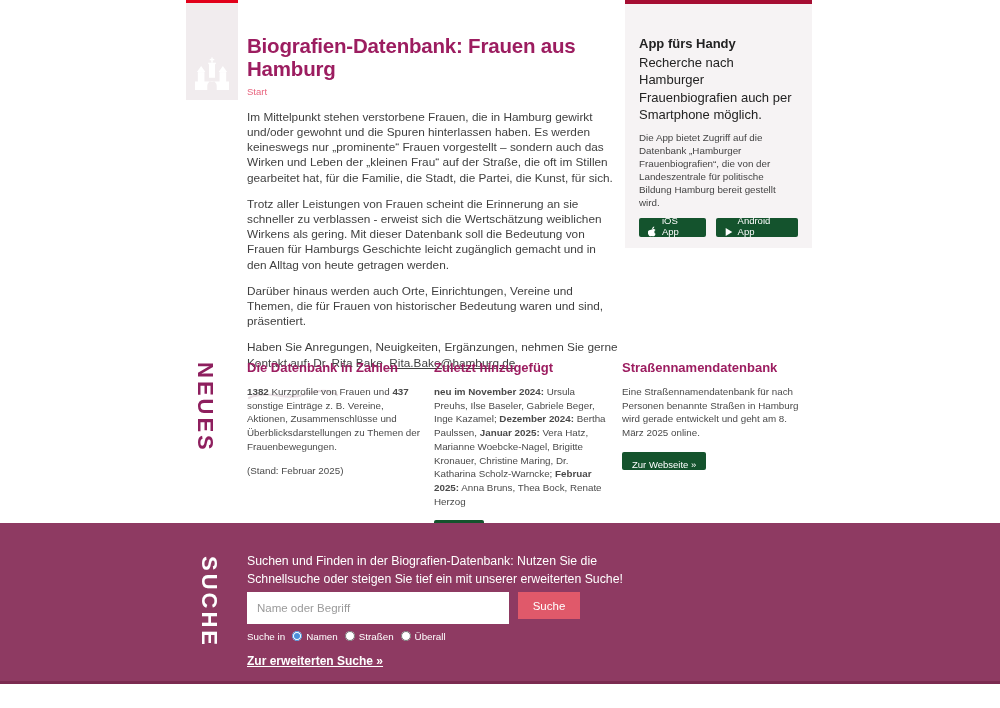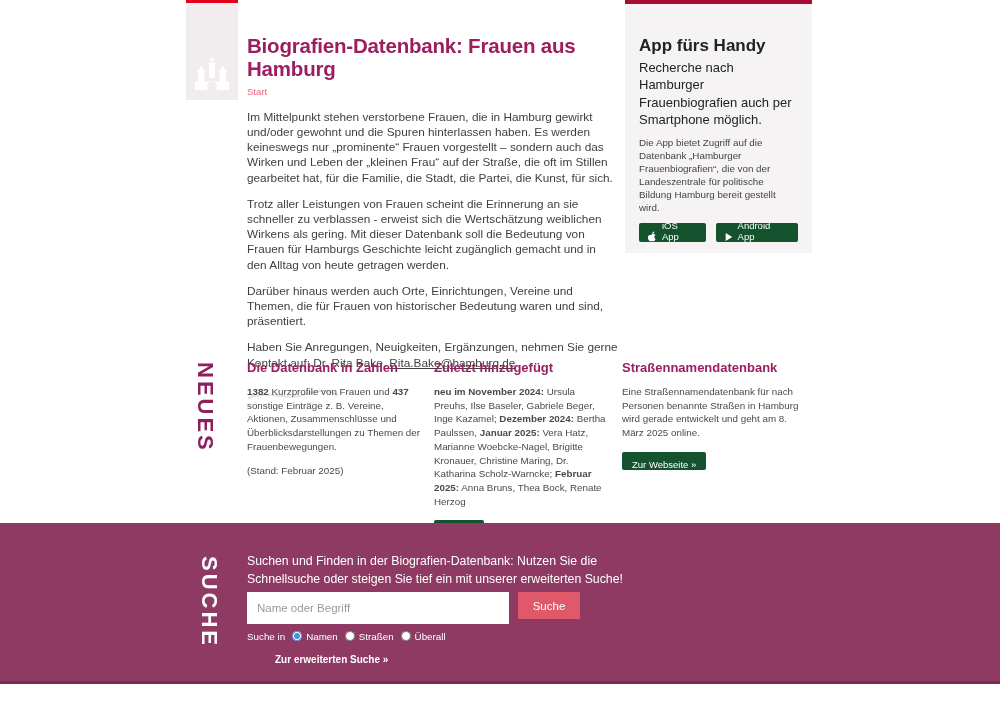--- a/index.html
+++ b/index.html
@@ -36,21 +36,21 @@
     color:#3f3f3f; text-decoration:underline; cursor:pointer;
   }
   .wave { margin-top:16px; display:block; }
 
   
   .app-box {
     position:absolute; left:625px; top:0; width:187px;
     background:#f6f3f4; border-top:4px solid #a50d32;
     padding:32px 14px 11px;
   }
-  .app-box h3 { font-size:17px; color:#222; }
+  .app-box h3 { font-size:13px; color:#222; }
   .app-box .lead {
     margin-top:3px; font-size:13px; line-height:1.34;
     font-weight:normal; color:#222;
   }
   .app-box .small-txt { margin-top:7px; font-size:9.8px; line-height:1.34; color:#444; }
   .btn-row { display:flex; gap:10px; margin-top:9px; }
   .btn {
     background:#14532d; color:#fff; border:none; border-radius:2px;
     display:inline-flex; align-items:flex-end; justify-content:center; gap:5px;
     font-size:9.5px; text-decoration:none; cursor:pointer;
@@ -91,22 +91,22 @@
     background:#e0596a; color:#fff; border:none; font-size:11.5px; cursor:pointer;
     font-family:"Liberation Sans", sans-serif;
   }
   .scope-row {
     display:flex; align-items:center; gap:7px; margin-top:7px;
     color:#fff; font-size:9.8px;
   }
   .scope-row label { display:flex; gap:4px; cursor:pointer; }
   .scope-row input[type=radio] { width:10px; height:10px; accent-color:#4a90d9; margin:0; }
   .adv-link {
-    display:inline-block; margin-top:12px; color:#fff; font-size:10px;
-    font-weight:bold; cursor:pointer;margin-left:28px;
+    display:inline-block; margin-top:12px; color:#fff; font-size:12px;
+    font-weight:bold; text-decoration:underline; cursor:pointer;
   }
 </style>
 </head>
 <body>
 
 <div id="page">
 
   <div class="logo-box">
     <svg width="38" height="34" viewBox="0 0 40 36">
       <g fill="#ffffff">

